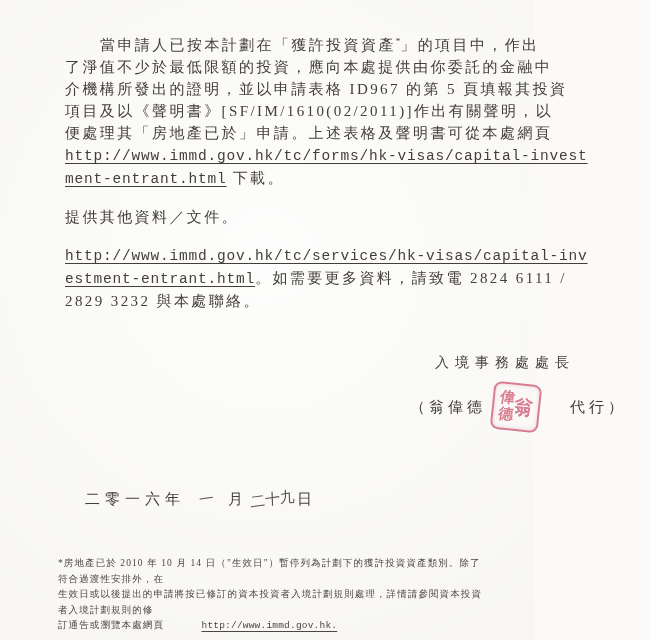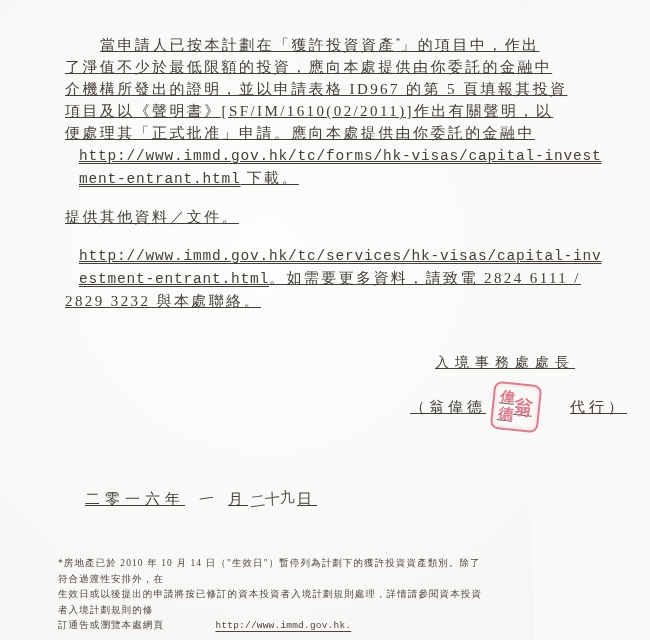--- a/index.html
+++ b/index.html
@@ -11,32 +11,31 @@
     color: #423e39;
   }
   .doc {
     position: relative;
     width: 534px; height: 640px;
     box-sizing: border-box;
     padding: 30px 58px 0 65px;
     background:
       radial-gradient(circle at 50% 40%, rgba(255,255,255,0.6), rgba(0,0,0,0.015)),
       #fbfaf8;
-    text-decoration: underline;
   }
   .letter-body { }
   .para { margin: 0 0 16px 0; }
   .tline {
     font-size: 15px;
     line-height: 22px;
     letter-spacing: 2.4px;
     white-space: nowrap;
   }
   .tline.indent { text-indent: 35px; }
-  .u { text-decoration: underline; text-underline-offset: 3px; margin-left: 14px; }
+  .u { text-decoration: underline; text-underline-offset: 3px; }
   .mono {
     font-family: "Liberation Mono", "DejaVu Sans Mono", monospace;
     font-size: 14.5px;
     letter-spacing: 0.8px;
   }
   sup { font-size: 9px; letter-spacing: 0; }
   .hand {
     display: inline-block;
     font-family: "DejaVu Sans", sans-serif;
     color: #56514b;
@@ -111,21 +110,21 @@
 <body>
 
 <div class="doc">
 
   <div class="letter-body">
     <div class="para">
         <div class="tline indent"><span>當申請人已按本計劃在「獲許投資資產</span><sup>*</sup><span>」的項目中，作出</span></div>
         <div class="tline"><span>了淨值不少於最低限額的投資，應向本處提供由你委託的金融中</span></div>
         <div class="tline"><span>介機構所發出的證明，並以申請表格 ID967 的第 5 頁填報其投資</span></div>
         <div class="tline"><span>項目及以《聲明書》[SF/IM/1610(02/2011)]作出有關聲明，以</span></div>
-        <div class="tline"><span>便處理其「正式批准」申請。應向本處提供由你委託的金融中</span></div>
+        <div class="tline"><span>便處理其「房地產已於」申請。上述表格及聲明書可從本處網頁</span></div>
         <div class="tline"><span class="u mono">http://www.immd.gov.hk/tc/forms/hk-visas/capital-invest</span></div>
         <div class="tline"><span class="u mono">ment-entrant.html</span><span> 下載。</span></div>
       </div>
     <div class="para">
         <div class="tline"><span>提供其他資料／文件。</span></div>
       </div>
     <div class="para">
         <div class="tline"><span class="u mono">http://www.immd.gov.hk/tc/services/hk-visas/capital-inv</span></div>
         <div class="tline"><span class="u mono">estment-entrant.html</span><span>。如需要更多資料，請致電 2824 6111 /</span></div>
         <div class="tline"><span>2829 3232 與本處聯絡。</span></div>

